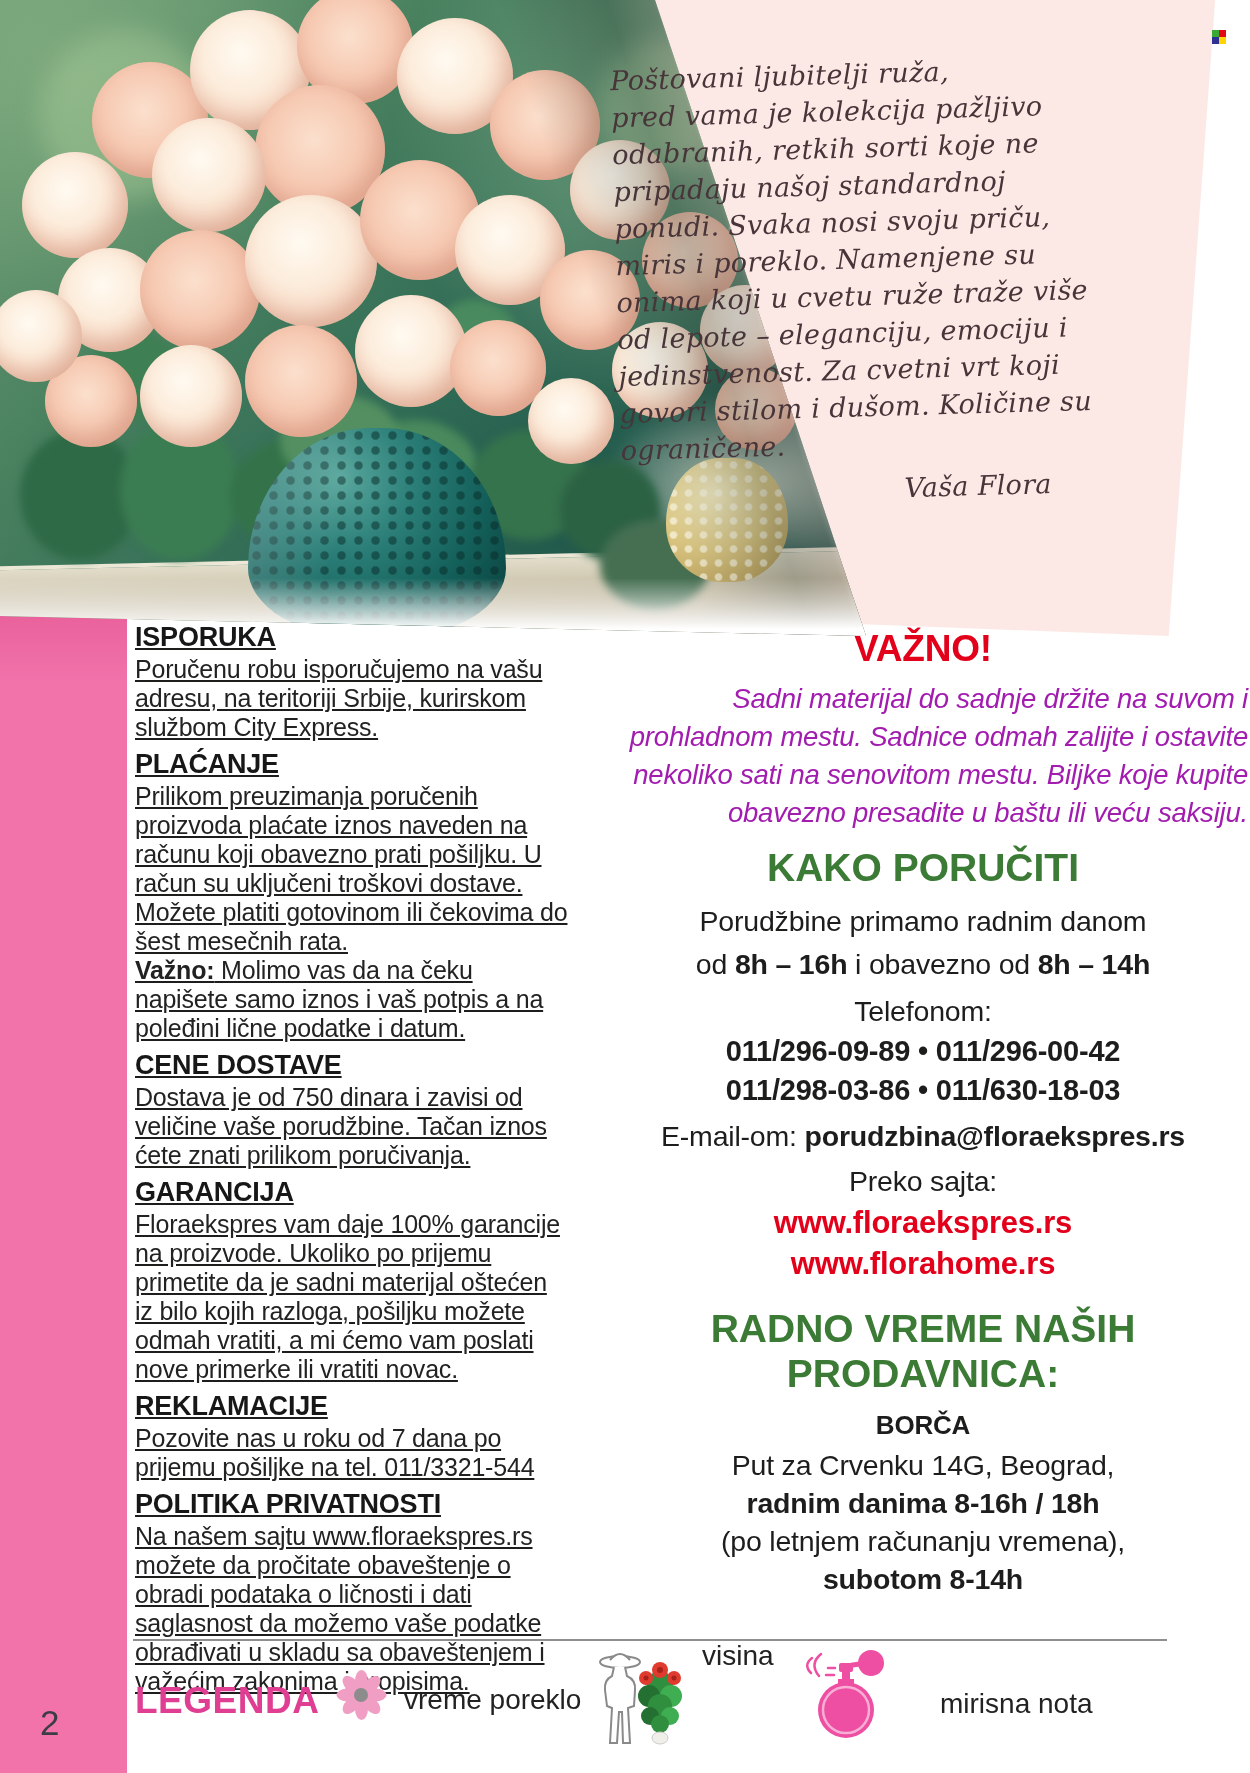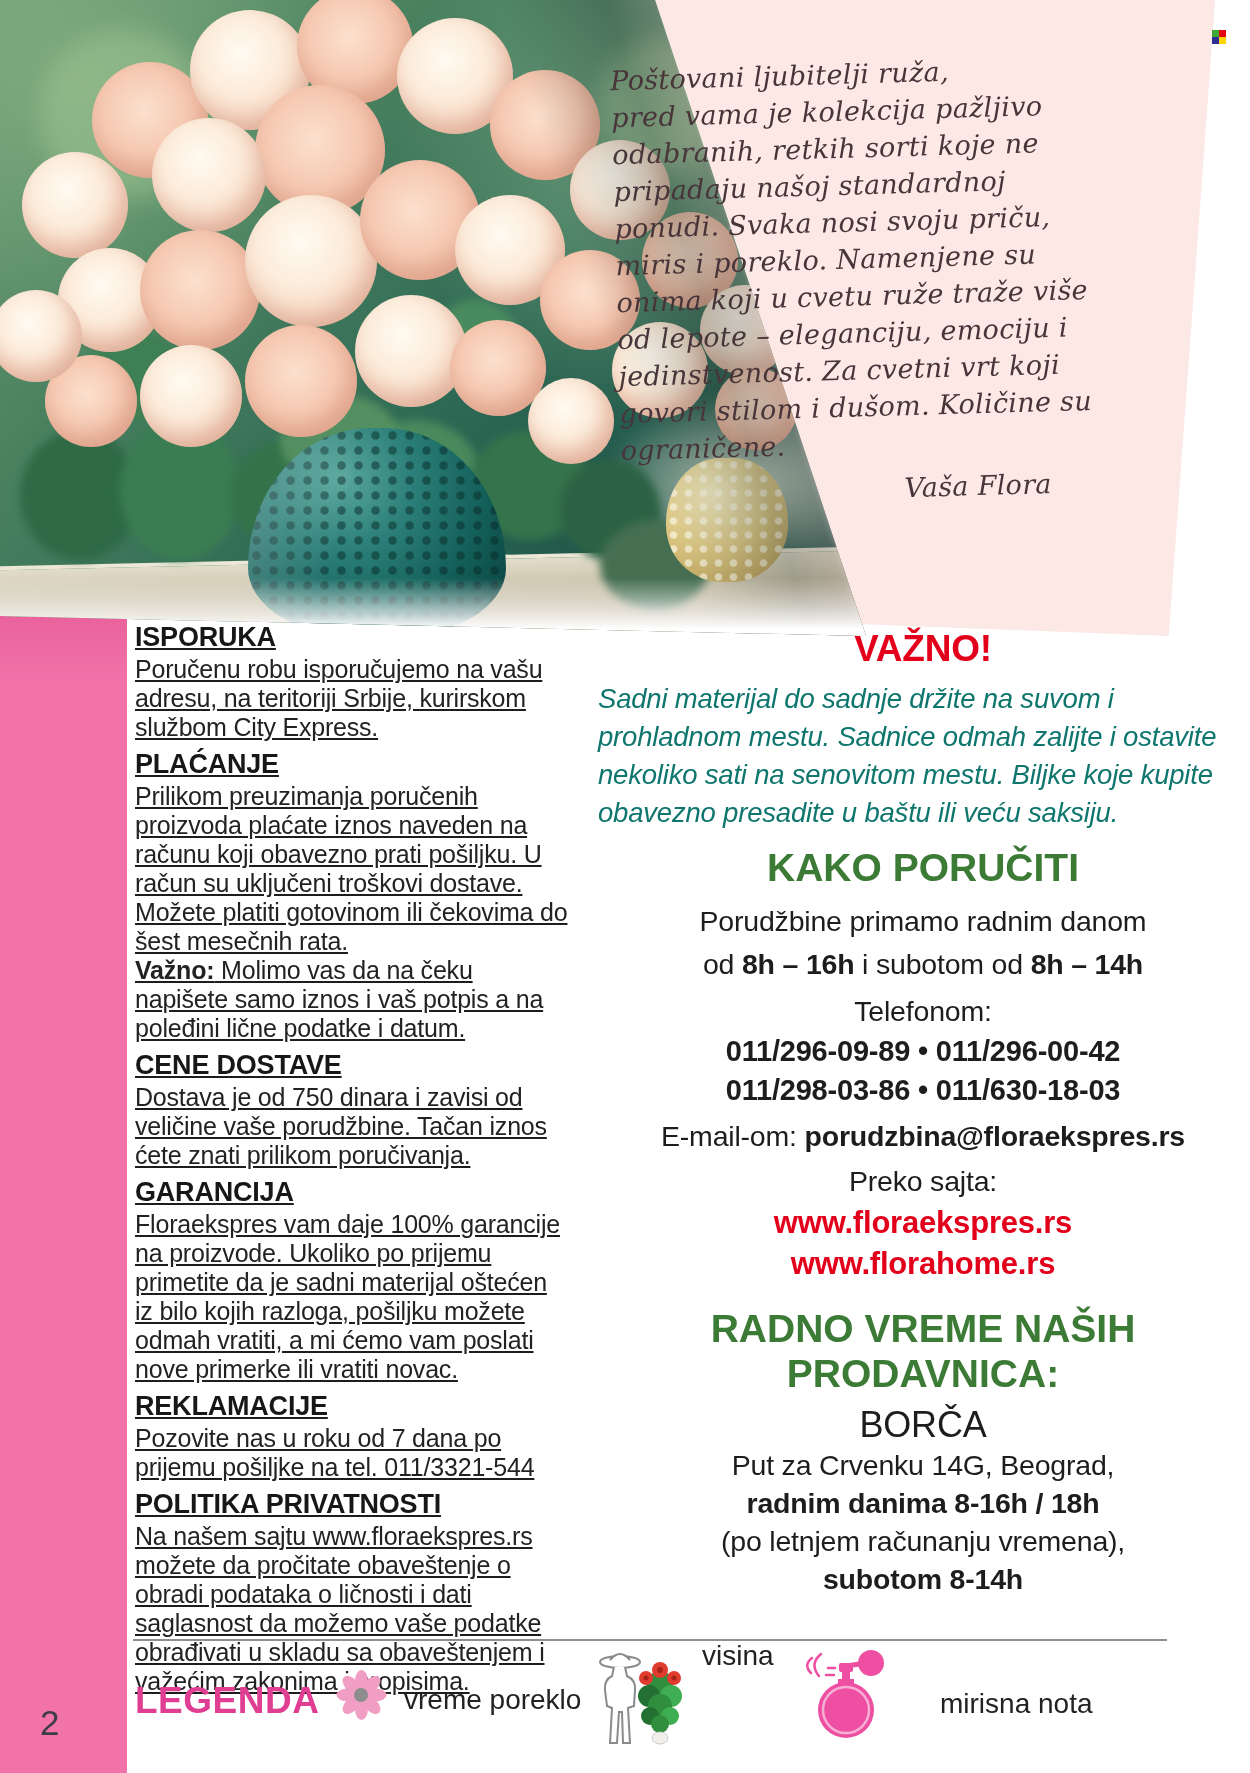--- a/index.html
+++ b/index.html
@@ -93,30 +93,30 @@
   
   .left-col { position:absolute; left:135px; top:624px; width:434px; letter-spacing:-.2px;text-decoration:underline; }
   .left-col h3 { font-size:27px; line-height:27px; margin:9px 0 4px; font-weight:bold; color:#171717; }
   .left-col h3:first-child { margin-top:0; }
   .left-col p { font-size:25px; line-height:29px; color:#222; }
   .b { font-weight:bold; }
 
   
   .right-col { position:absolute; left:598px; top:628px; width:650px; text-align:center; letter-spacing:-.2px; }
   .h-red { font-size:37px; font-weight:bold; color:#e2001a; margin:0 0 10px; }
-  .vazno-p { text-align:left; font-style:italic; font-weight:500; font-size:27.5px; line-height:38px; color:#0f766e; margin:0 0 14px; }
+  .vazno-p { text-align:right; font-style:italic; font-weight:500; font-size:27.5px; line-height:38px; color:#a21caf; margin:0 0 14px; }
   .h-green { font-size:39px; font-weight:bold; color:#3c7b35; margin:6px 0 10px; letter-spacing:0; }
   .orders { font-size:28.5px; line-height:43px; }
   .telefonom { font-size:28.5px; line-height:42px; margin-top:4px; }
   .phone { font-size:29px; font-weight:bold; line-height:39px; }
   .email-line { font-size:28.5px; line-height:44px; margin-top:4px; }
   .preko { font-size:28.5px; line-height:42px; margin-top:2px; }
   .site { font-size:31px; font-weight:bold; color:#e2001a; line-height:41px; }
   .h-green.radno { margin-top:22px; line-height:45px; margin-bottom:4px; }
-  .store-name { font-size:36px; font-weight:normal; line-height:42px; margin-top:8px; }
+  .store-name { font-size:26px; font-weight:bold; line-height:42px; margin-top:8px; }
   .store-line { font-size:28.5px; line-height:38px; }
 
   
   .divider { position:absolute; left:133px; top:1639px; width:1034px; height:2px; background:#8f8f8f; }
   .legend-title { position:absolute; left:135px; top:1680px; font-size:37px; font-weight:bold; color:#e03e92; letter-spacing:.5px; }
   .legend-label { position:absolute; font-size:28px; color:#222; }
 
   .flower-icon { position:absolute; left:336px; top:1670px; width:50px; height:50px; }
   .flower-icon .petal { position:absolute; left:19px; top:25px; width:13px; height:22px;
     border-radius:50%; background:#f09ec4; transform-origin:50% 0; margin-top:-0px; }
@@ -237,21 +237,21 @@
   <h3>POLITIKA PRIVATNOSTI</h3>
   <p>Na našem sajtu www.floraekspres.rs možete da pročitate obaveštenje o obradi podataka o ličnosti i dati saglasnost da možemo vaše podatke obrađivati u skladu sa obaveštenjem i važećim zakonima i propisima.</p>
 </div>
 
 <div class="right-col">
   <div class="h-red">VAŽNO!</div>
   <p class="vazno-p">Sadni materijal do sadnje držite na suvom i prohladnom mestu. Sadnice odmah zalijte i ostavite nekoliko sati na senovitom mestu. Biljke koje kupite obavezno presadite u baštu ili veću saksiju.</p>
 
   <div class="h-green">KAKO PORUČITI</div>
   <div class="orders">Porudžbine primamo radnim danom</div>
-  <div class="orders"><span>od </span><span class="b">8h – 16h</span><span> i subotom od </span><span class="b">8h – 14h</span></div>
+  <div class="orders"><span>od </span><span class="b">8h – 16h</span><span> i obavezno od </span><span class="b">8h – 14h</span></div>
 
   <div class="telefonom">Telefonom:</div>
   <div class="phone">011/296-09-89 • 011/296-00-42</div>
   <div class="phone">011/298-03-86 • 011/630-18-03</div>
 
   <div class="email-line"><span>E-mail-om: </span><span class="b">porudzbina@floraekspres.rs</span></div>
 
   <div class="preko">Preko sajta:</div>
   <div class="site">www.floraekspres.rs</div>
   <div class="site">www.florahome.rs</div>

